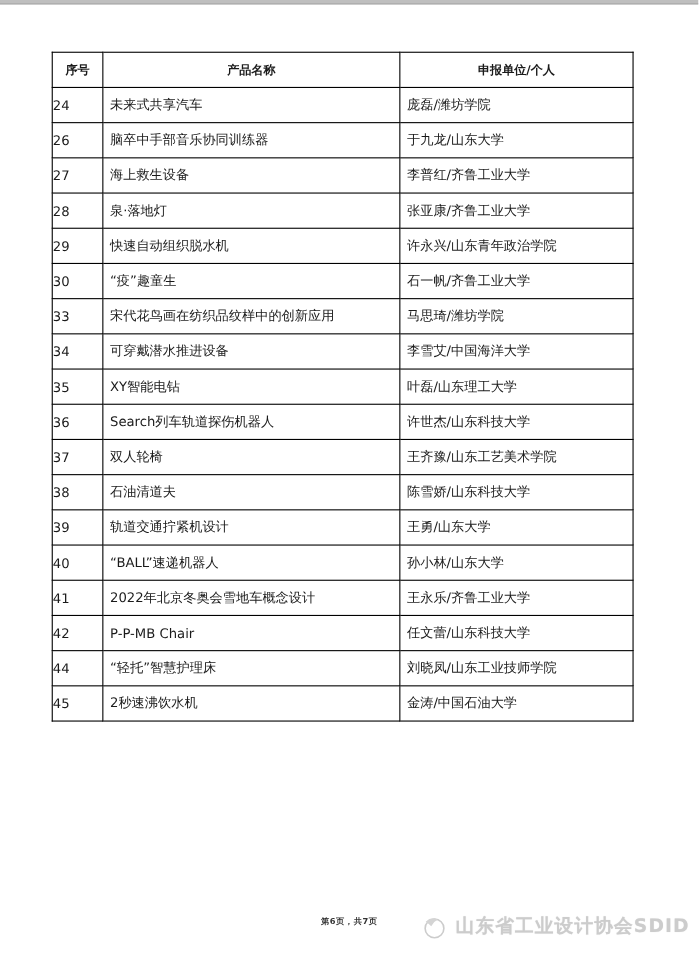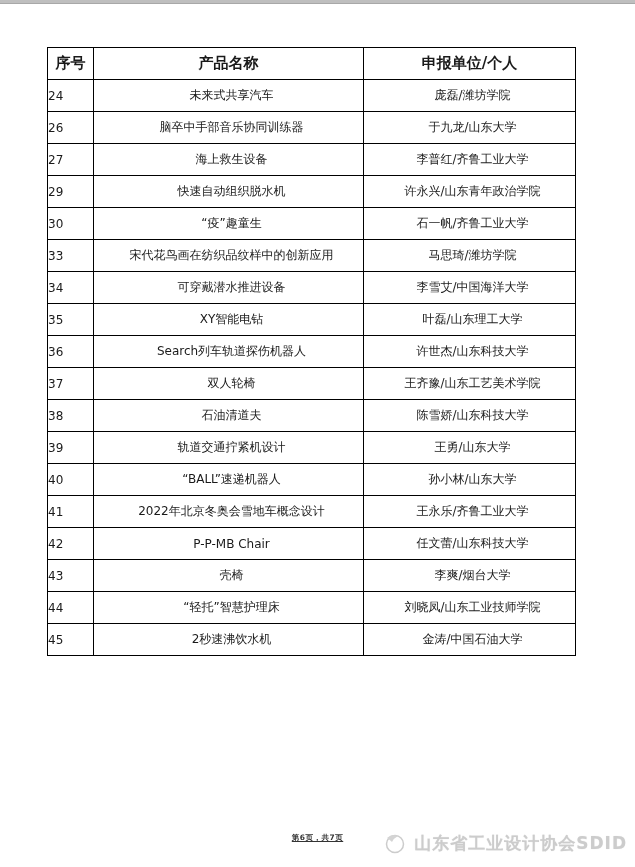--- a/index.html
+++ b/index.html
@@ -32,46 +32,44 @@
     font-size: 12px;
     color: #1a1a1a;
     vertical-align: middle;
     overflow: hidden;
     white-space: nowrap;
   }
   .doc-table th {
     height: 32px;
     font-weight: bold;
     text-align: center;
-    font-size: 15px;
+    font-size: 11px;
   }
   .doc-table td { height: 32px; }
   .col-no    { width: 46px; }
   .col-prod  { width: 270px; }
   .col-appl  { width: 212px; }
   td.cell-no { text-align: left; }
-  td.cell-prod, td.cell-appl { text-align: center; padding-left: 6px; }
+  td.cell-prod, td.cell-appl { text-align: left; padding-left: 6px; }
   .footer-page-info {
     position: absolute;
     left: 0;
     top: 833px;
     width: 635px;
     text-align: center;
     font-size: 7.5px;
     font-weight: bold;
     color: #333333;
     letter-spacing: 0.5px;
-    text-decoration: underline;
   }
   .watermark {
     position: absolute;
     top: 830px;
     right: 8px;
     display: flex;
-    align-items: center;
     gap: 6px;
     color: #c9c9c9;
   }
   .watermark-logo { width: 26px; height: 26px; display: block; }
   .watermark-text {
     font-size: 17px;
     font-weight: bold;
     color: #cccccc;
     letter-spacing: 1px;
     text-shadow: 0 0 1px #e2e2e2;
@@ -108,20 +106,25 @@
     <td class="cell-prod">脑卒中手部音乐协同训练器</td>
     <td class="cell-appl">于九龙/山东大学</td>
   </tr>
 
   <tr>
     <td class="cell-no">27</td>
     <td class="cell-prod">海上救生设备</td>
     <td class="cell-appl">李普红/齐鲁工业大学</td>
   </tr>
 
+  <tr>
+    <td class="cell-no">28</td>
+    <td class="cell-prod">泉·落地灯</td>
+    <td class="cell-appl">张亚康/齐鲁工业大学</td>
+  </tr>
 
   <tr>
     <td class="cell-no">29</td>
     <td class="cell-prod">快速自动组织脱水机</td>
     <td class="cell-appl">许永兴/山东青年政治学院</td>
   </tr>
 
   <tr>
     <td class="cell-no">30</td>
     <td class="cell-prod">“疫”趣童生</td>
@@ -183,25 +186,20 @@
     <td class="cell-prod">2022年北京冬奥会雪地车概念设计</td>
     <td class="cell-appl">王永乐/齐鲁工业大学</td>
   </tr>
 
   <tr>
     <td class="cell-no">42</td>
     <td class="cell-prod">P-P-MB Chair</td>
     <td class="cell-appl">任文蕾/山东科技大学</td>
   </tr>
 
-  <tr>
-    <td class="cell-no">43</td>
-    <td class="cell-prod">壳椅</td>
-    <td class="cell-appl">李爽/烟台大学</td>
-  </tr>
 
   <tr>
     <td class="cell-no">44</td>
     <td class="cell-prod">“轻托”智慧护理床</td>
     <td class="cell-appl">刘晓凤/山东工业技师学院</td>
   </tr>
 
   <tr>
     <td class="cell-no">45</td>
     <td class="cell-prod">2秒速沸饮水机</td>

